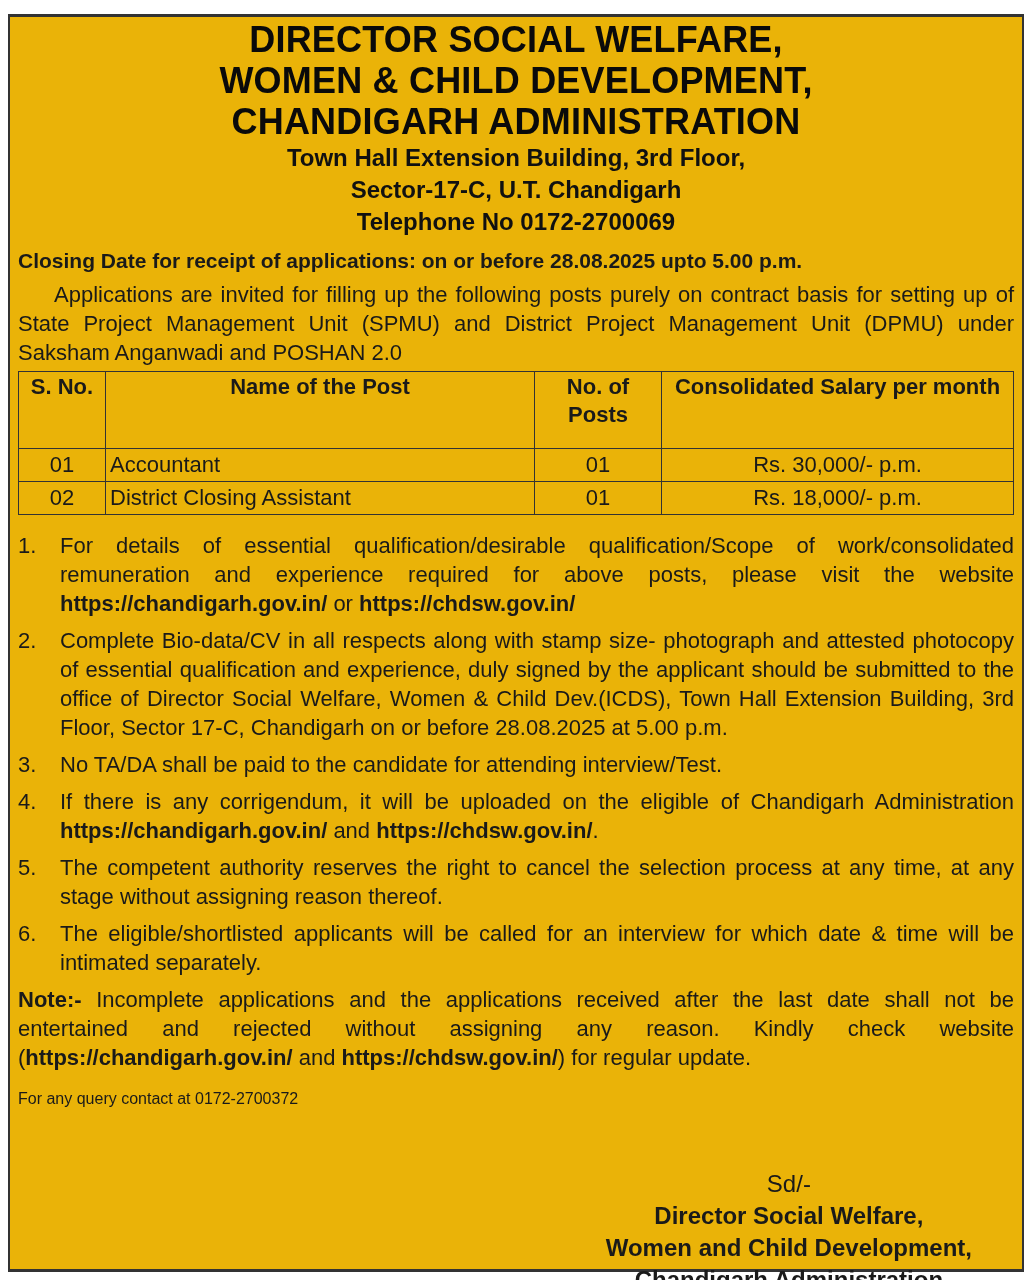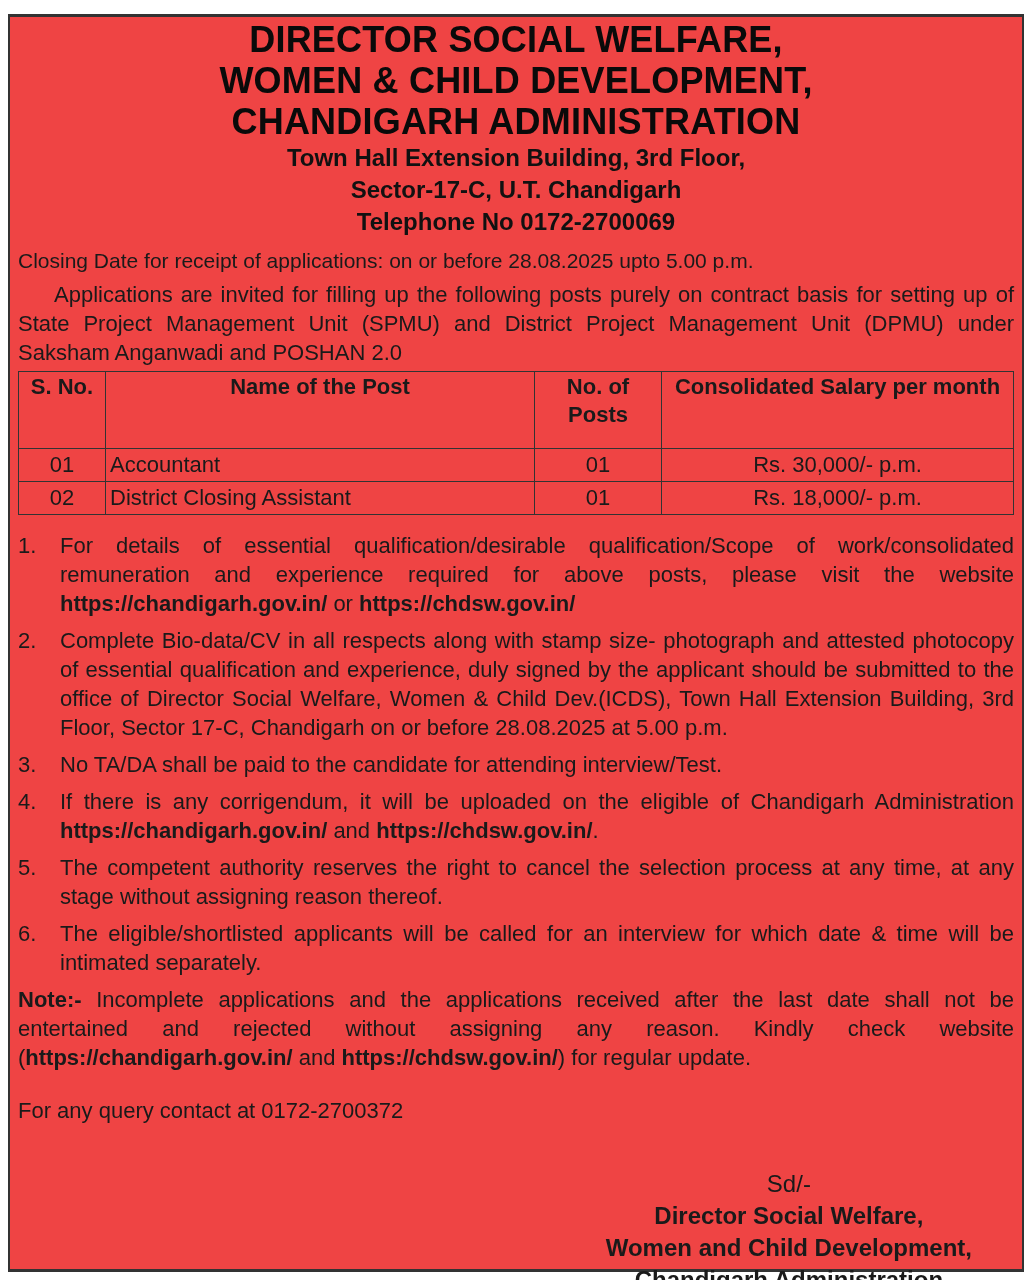--- a/index.html
+++ b/index.html
@@ -1,41 +1,41 @@
 <!DOCTYPE html>
 <html><head>
   <meta charset="utf-8">
   <style>
     html, body { margin: 0; padding: 0; background: #ffffff; }
     body { width: 1036px; height: 1280px; position: relative; overflow: hidden;
       font-family: "Liberation Sans", sans-serif; color: #1a1a1a; }
     .frame { position: absolute; left: 8px; top: 14px; width: 1016px; height: 1258px;
       border: 2px solid #333; border-top-width: 3px; border-bottom-width: 3px; box-sizing: border-box;
-      background: #ef4444; }
+      background: #eab308; }
     .inner { position: absolute; left: 8px; right: 8px; top: 0; }
     .title { text-align: center; font-weight: bold; font-size: 36px; line-height: 41px;
       letter-spacing: 0.2px; color: #0a0a0a; margin-top: 2px; }
     .subaddr { text-align: center; font-weight: bold; font-size: 24px; line-height: 32px; color: #111; }
-    .closing { font-weight: normal; font-size: 21px; line-height: 30px; margin-top: 8px; white-space: nowrap; }
+    .closing { font-weight: bold; font-size: 21px; line-height: 30px; margin-top: 8px; white-space: nowrap; }
     .intro { font-size: 22px; line-height: 29px; text-align: justify; margin-top: 4px; }
     .intro .indent { display: inline-block; width: 36px; }
     table.posts { width: 100%; border-collapse: collapse; margin-top: 4px; font-size: 22px; }
     table.posts th, table.posts td { border: 1.5px solid #333; padding: 0 4px; }
     table.posts th { font-weight: bold; line-height: 28px; vertical-align: top; text-align: center; padding-top: 1px; padding-bottom: 19px; }
     table.posts td { line-height: 32px; }
     .c-sno { width: 78px; text-align: center; }
     .c-name { width: 420px; text-align: left; }
     .c-num { width: 118px; text-align: center; margin-left: 20px; }
     .c-sal { text-align: center; }
     ol.points { list-style: none; margin: 16px 0 0 0; padding: 0; font-size: 22px; line-height: 29px; }
     ol.points li { position: relative; padding-left: 42px; text-align: justify; margin-bottom: 8px; }
     ol.points li .num { position: absolute; left: 0; top: 0; }
     b.url { font-weight: bold; }
     .note { font-size: 22px; line-height: 29px; margin-top: 2px; text-align: justify; }
-    .query { font-size: 22px; line-height: 29px; margin-top: 24px; }
+    .query { font-size: 16px; line-height: 29px; margin-top: 12px; }
     .sign { position: absolute; right: 50px; text-align: center; font-size: 24px; line-height: 32px; }
     .sign .sd { font-weight: normal; }
     .sign .b { font-weight: bold; }
   </style>
 </head>
 <body>
 
 <div class="frame">
   <div class="inner">
     <div class="title">

